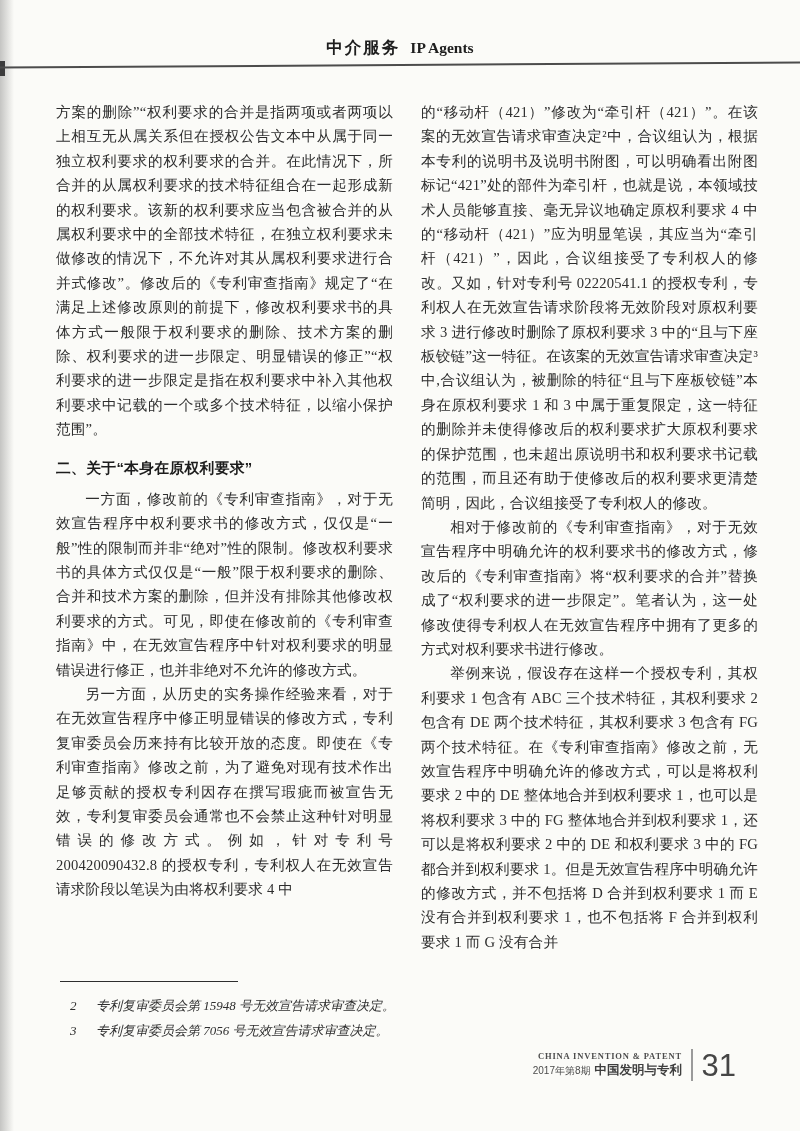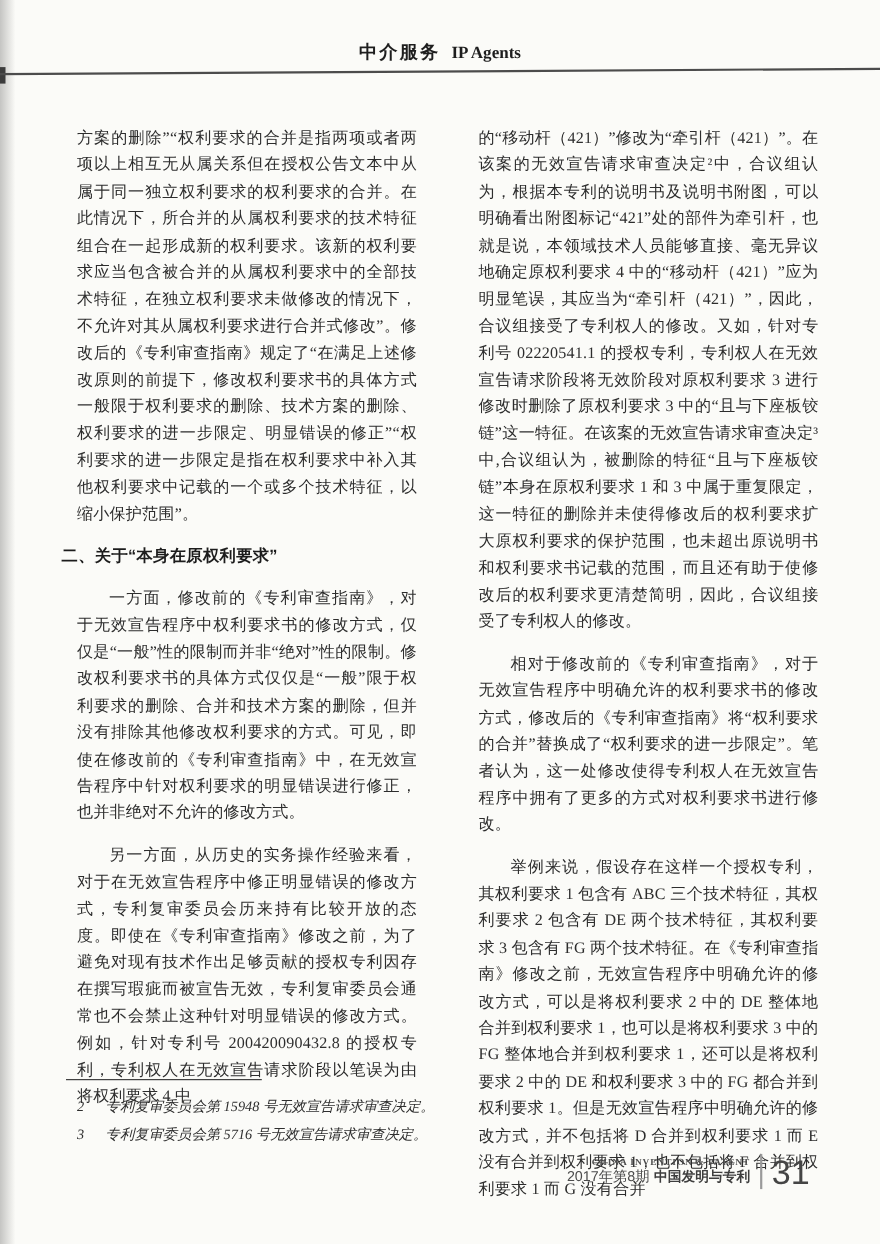--- a/index.html
+++ b/index.html
@@ -24,21 +24,21 @@
     position:absolute; top:64px; left:-4px; width:808px; height:1.8px;
     background:#4c4c4c; transform:rotate(-0.35deg);
   }
   .edge-mark { position:absolute; left:0; top:61px; width:5px; height:15px; background:#3c3c3c; }
 
   .columns {
     position:absolute; left:56px; top:100px; width:702px;
     display:grid; grid-template-columns:1fr 1fr; column-gap:28px;
   }
   .para {
-    margin:14px; font-size:14.6px; line-height:24.4px;
+    margin:0; font-size:14.6px; line-height:24.4px;
     text-align:justify; text-indent:2em; letter-spacing:0.2px;
   }
   .para.cont { text-indent:0; }
   .sec-h {
     margin:14px 0 7px;
     font-family:"Liberation Sans","DejaVu Sans",sans-serif;
     font-size:14.8px; font-weight:bold; color:#1c1c1c; line-height:24px;
     letter-spacing:0.3px;
   }
 
@@ -51,21 +51,21 @@
   .footer { position:absolute; top:1049px; right:64px; display:flex; align-items:center; gap:9px; }
   .f-meta { text-align:right; line-height:1.15; }
   .f-en {
     font-family:"Liberation Serif","DejaVu Serif",serif;
     font-size:8.5px; font-weight:bold; letter-spacing:0.1em; color:#4c4c4c;
   }
   .f-zh-line {
     margin-top:1px; font-family:"Liberation Sans","DejaVu Sans",sans-serif;
     font-size:12.5px; font-weight:bold; color:#3e3e3e; white-space:nowrap;
   }
-  .f-issue { font-size:13px; font-weight:normal; color:#4c4c4c; margin-right:4px; }
+  .f-issue { font-size:10px; font-weight:normal; color:#4c4c4c; margin-right:4px; }
   .f-bar { width:1.5px; height:32px; background:#9a9a9a; }
   .f-page {
     font-family:"Liberation Sans","DejaVu Sans",sans-serif;
     font-size:31px; font-weight:400; color:#454545; line-height:1;
   }
 </style>
 </head>
 <body>
 
 <div class="page">
@@ -94,21 +94,21 @@
   </main>
 
   <div class="footnotes">
     <div class="fn-rule"></div>
     <div class="fn-row">
       <span class="fn-num">2</span>
       <span class="fn-text">专利复审委员会第 15948 号无效宣告请求审查决定。</span>
     </div>
     <div class="fn-row">
       <span class="fn-num">3</span>
-      <span class="fn-text">专利复审委员会第 5716 号无效宣告请求审查决定。</span>
+      <span class="fn-text">专利复审委员会第 7056 号无效宣告请求审查决定。</span>
     </div>
   </div>
 
   <footer class="footer">
     <div class="f-meta">
       <div class="f-en">CHINA INVENTION &amp; PATENT</div>
       <div class="f-zh-line">
         <span class="f-issue">2017年第8期</span><span>中国发明与专利</span>
       </div>
     </div>

